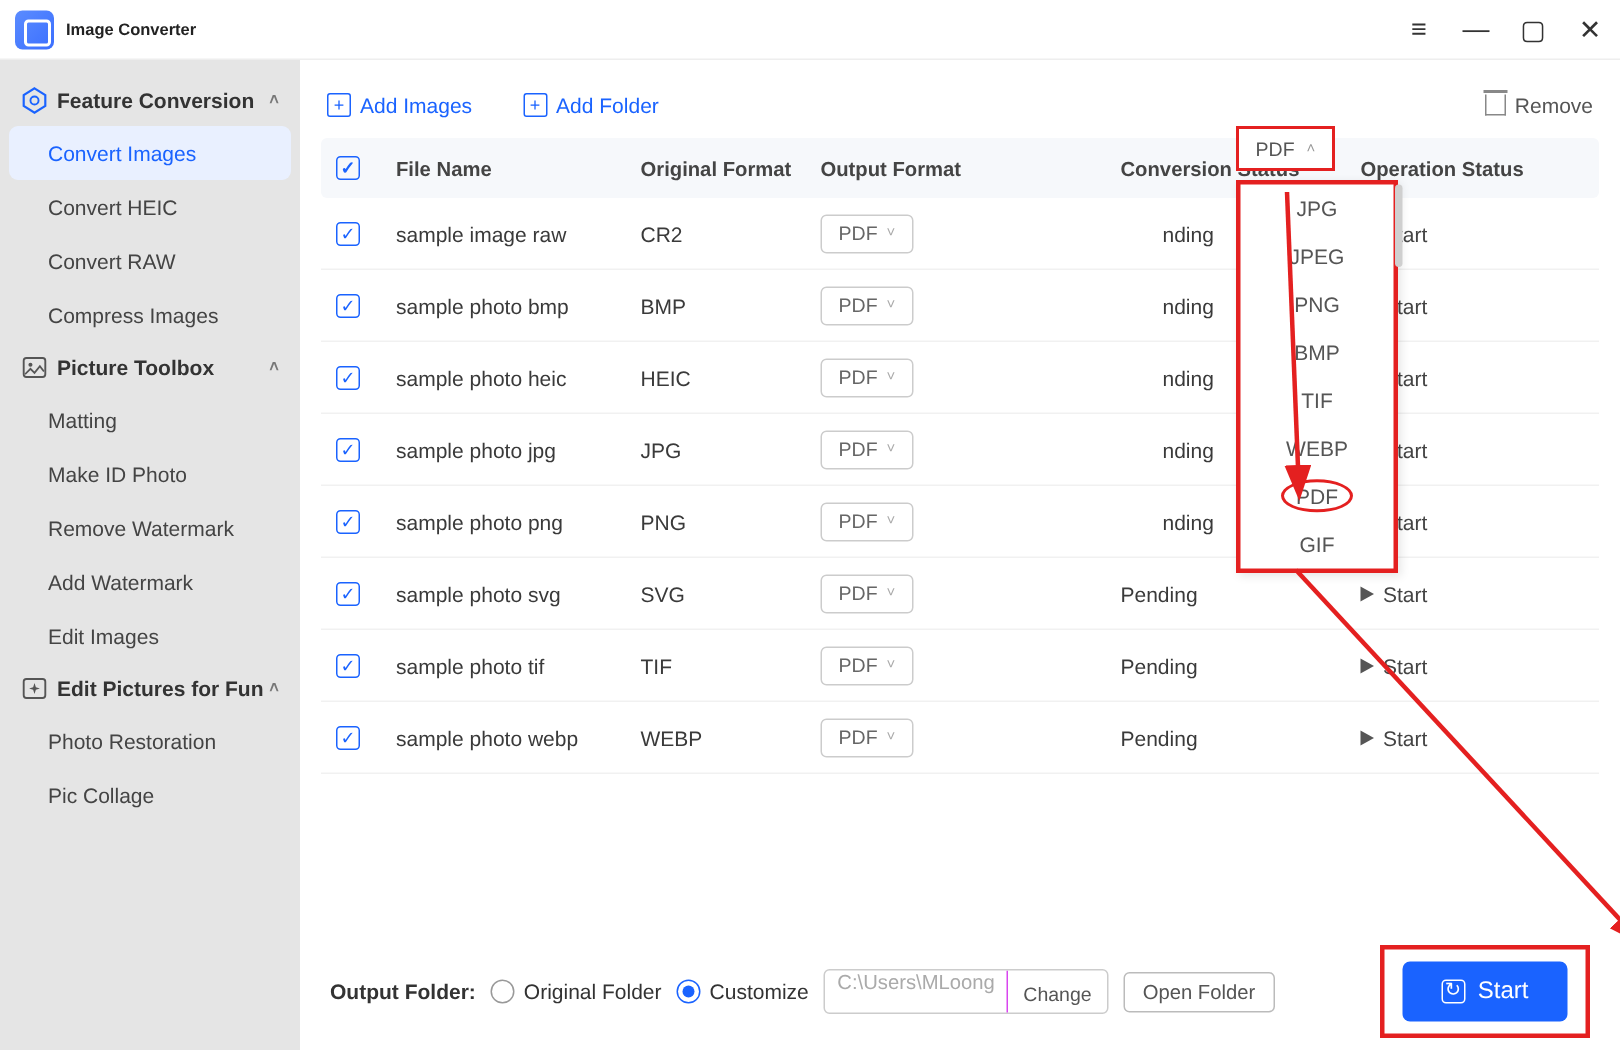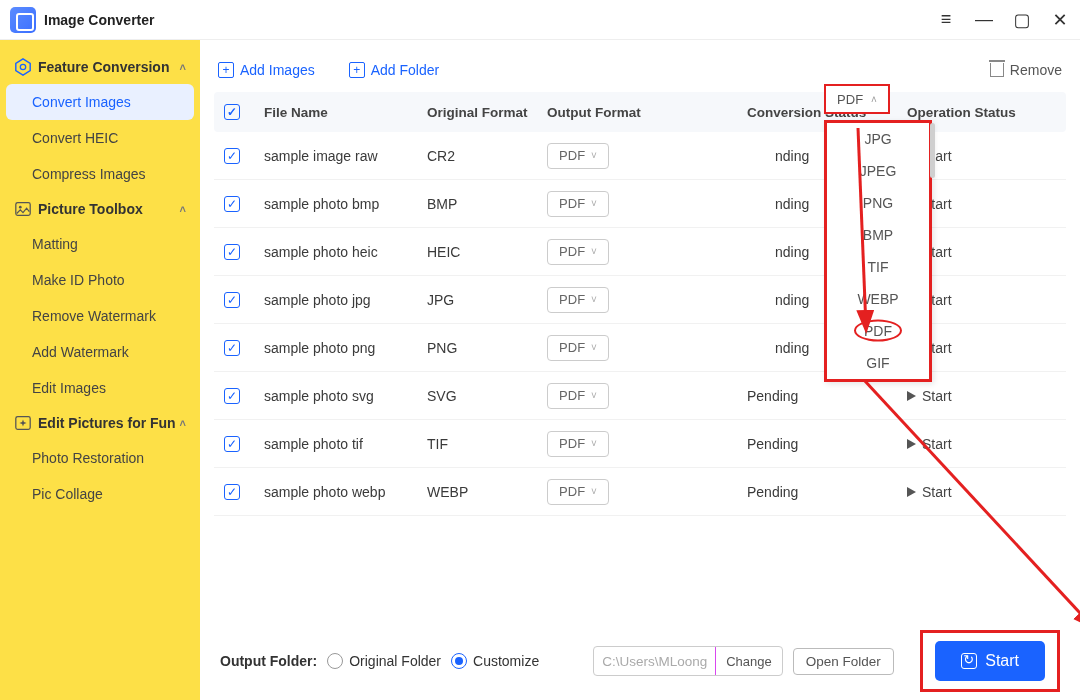--- a/index.html
+++ b/index.html
@@ -1,27 +1,27 @@
 <!DOCTYPE html>
 <html><head>
   <meta charset="utf-8">
   <style>
     * { box-sizing: border-box; margin: 0; padding: 0; font-family: -apple-system, BlinkMacSystemFont, "Segoe UI", Arial, sans-serif; }
     body { width: 1080px; height: 700px; background: #fff; color: #333; overflow: hidden; position: relative; }
 
     .titlebar { height: 40px; display: flex; align-items: center; padding: 0 10px; border-bottom: 1px solid #eee; }
     .app-logo { width: 26px; height: 26px; background: linear-gradient(135deg, #5b8cff, #3b6fff); border-radius: 5px; margin-right: 8px; position: relative; }
     .app-logo::after { content: ""; position: absolute; top: 6px; left: 6px; width: 14px; height: 14px; border: 2px solid #fff; border-radius: 3px; }
-    .app-title { font-size: 14px; font-weight: 600; color: #222; text-align: right; }
+    .app-title { font-size: 11px; font-weight: 600; color: #222; text-align: right; }
     .win-controls { margin-left: auto; display: flex; gap: 18px; font-size: 18px; color: #333; }
     .win-btn { width: 20px; height: 20px; display: flex; align-items: center; justify-content: center; cursor: pointer; }
 
     .container { display: flex; height: 660px; }
 
-    .sidebar { width: 200px; background: #fde047; padding: 10px 6px; overflow-y: auto; }
+    .sidebar { width: 200px; background: #e5e5e5; padding: 10px 6px; overflow-y: auto; }
     .side-section-head { display: flex; align-items: center; padding: 8px 8px; font-weight: 600; font-size: 14px; color: #333; cursor: pointer; }
     .side-section-head .hex { width: 18px; height: 18px; margin-right: 6px; }
     .side-section-head .caret { margin-left: auto; font-size: 11px; color: #777; }
     .side-item { padding: 10px 12px 10px 26px; font-size: 14px; color: #444; cursor: pointer; border-radius: 6px; }
     .side-item.active { background: #e9f0ff; color: #1a63ff; }
 
     .main { flex: 1; display: flex; flex-direction: column; padding: 8px 14px 0 14px; position: relative; }
 
     .toolbar { height: 44px; display: flex; align-items: center; gap: 34px; padding: 0 4px; }
     .tb-link { color: #1a63ff; font-size: 14px; display: flex; align-items: center; gap: 6px; cursor: pointer; }
@@ -54,21 +54,21 @@
     .dropdown-item { text-align: center; padding: 8px 6px; font-size: 14px; color: #555; cursor: pointer; }
     .dropdown-item.circled { position: relative; }
     .red-oval { position: absolute; left: 50%; top: 50%; transform: translate(-50%, -52%); width: 48px; height: 22px; border: 2.5px solid #e42020; border-radius: 50%; }
     .dd-scroll { position: absolute; right: -6px; top: 0; width: 5px; height: 55px; background: #cfcfcf; border-radius: 3px; }
 
     .footer { margin-top: auto; height: 78px; display: flex; align-items: center; padding: 0 6px; gap: 10px; font-size: 14px; }
     .footer-label { font-weight: 600; color: #333; }
     .radio-wrap { display: flex; align-items: center; gap: 6px; }
     .radio { width: 16px; height: 16px; border: 1.5px solid #999; border-radius: 50%; display: flex; align-items: center; justify-content: center; }
     .radio .dot { width: 8px; height: 8px; background: #1a63ff; border-radius: 50%; }
-    .path-box { border: 1px solid #ccc; border-radius: 4px; display: flex; align-items: center; height: 30px; overflow: hidden; margin-left: 44px; }
+    .path-box { border: 1px solid #ccc; border-radius: 4px; display: flex; align-items: flex-start; height: 30px; overflow: hidden; }
     .path-text { padding: 0 8px; color: #aaa; font-size: 13.5px; }
     .change-btn { padding: 0 10px; height: 30px; border-left: 1px solid #d946ef; font-size: 13px; color: #555; display: flex; align-items: center; cursor: pointer; }
     .open-folder { border: 1px solid #bbb; border-radius: 4px; padding: 5px 12px; font-size: 13.5px; color: #555; cursor: pointer; text-align: center; }
     .start-big-wrap { margin-left: auto; border: 3px solid #e42020; padding: 8px 12px; }
     .start-big { background: #1a63ff; color: #fff; padding: 11px 26px; border-radius: 5px; display: flex; align-items: center; gap: 8px; font-size: 16px; cursor: pointer; }
     .swap-ico { width: 16px; height: 16px; border: 1.5px solid #fff; border-radius: 3px; position: relative; }
     .swap-ico::before { content: "↻"; position: absolute; top: -2px; left: 1px; font-size: 13px; }
 
     svg.arrow { position: absolute; pointer-events: none; z-index: 5; }
 
@@ -96,20 +96,21 @@
           <svg width="18" height="18" viewBox="0 0 20 20">
             <polygon points="10,1 18,6 18,14 10,19 2,14 2,6" fill="none" stroke="#1a63ff" stroke-width="1.6"></polygon>
             <circle cx="10" cy="10" r="3" fill="none" stroke="#1a63ff" stroke-width="1.4"></circle>
           </svg>
         </span>
       <span>Feature Conversion</span>
       <span class="caret">˄</span>
     </div>
     <div class="side-item active">Convert Images</div>
     <div class="side-item">Convert HEIC</div>
+    <div class="side-item">Convert RAW</div>
     <div class="side-item">Compress Images</div>
 
     <div class="side-section-head">
       <span class="hex">
           <svg width="18" height="18" viewBox="0 0 20 20">
             <rect x="2" y="3" width="16" height="14" rx="2" fill="none" stroke="#555" stroke-width="1.4"></rect>
             <circle cx="7" cy="8" r="1.5" fill="#555"></circle>
             <path d="M3 15 l4 -4 3 3 4 -5 3 4" fill="none" stroke="#555" stroke-width="1.3"></path>
           </svg>
         </span>

